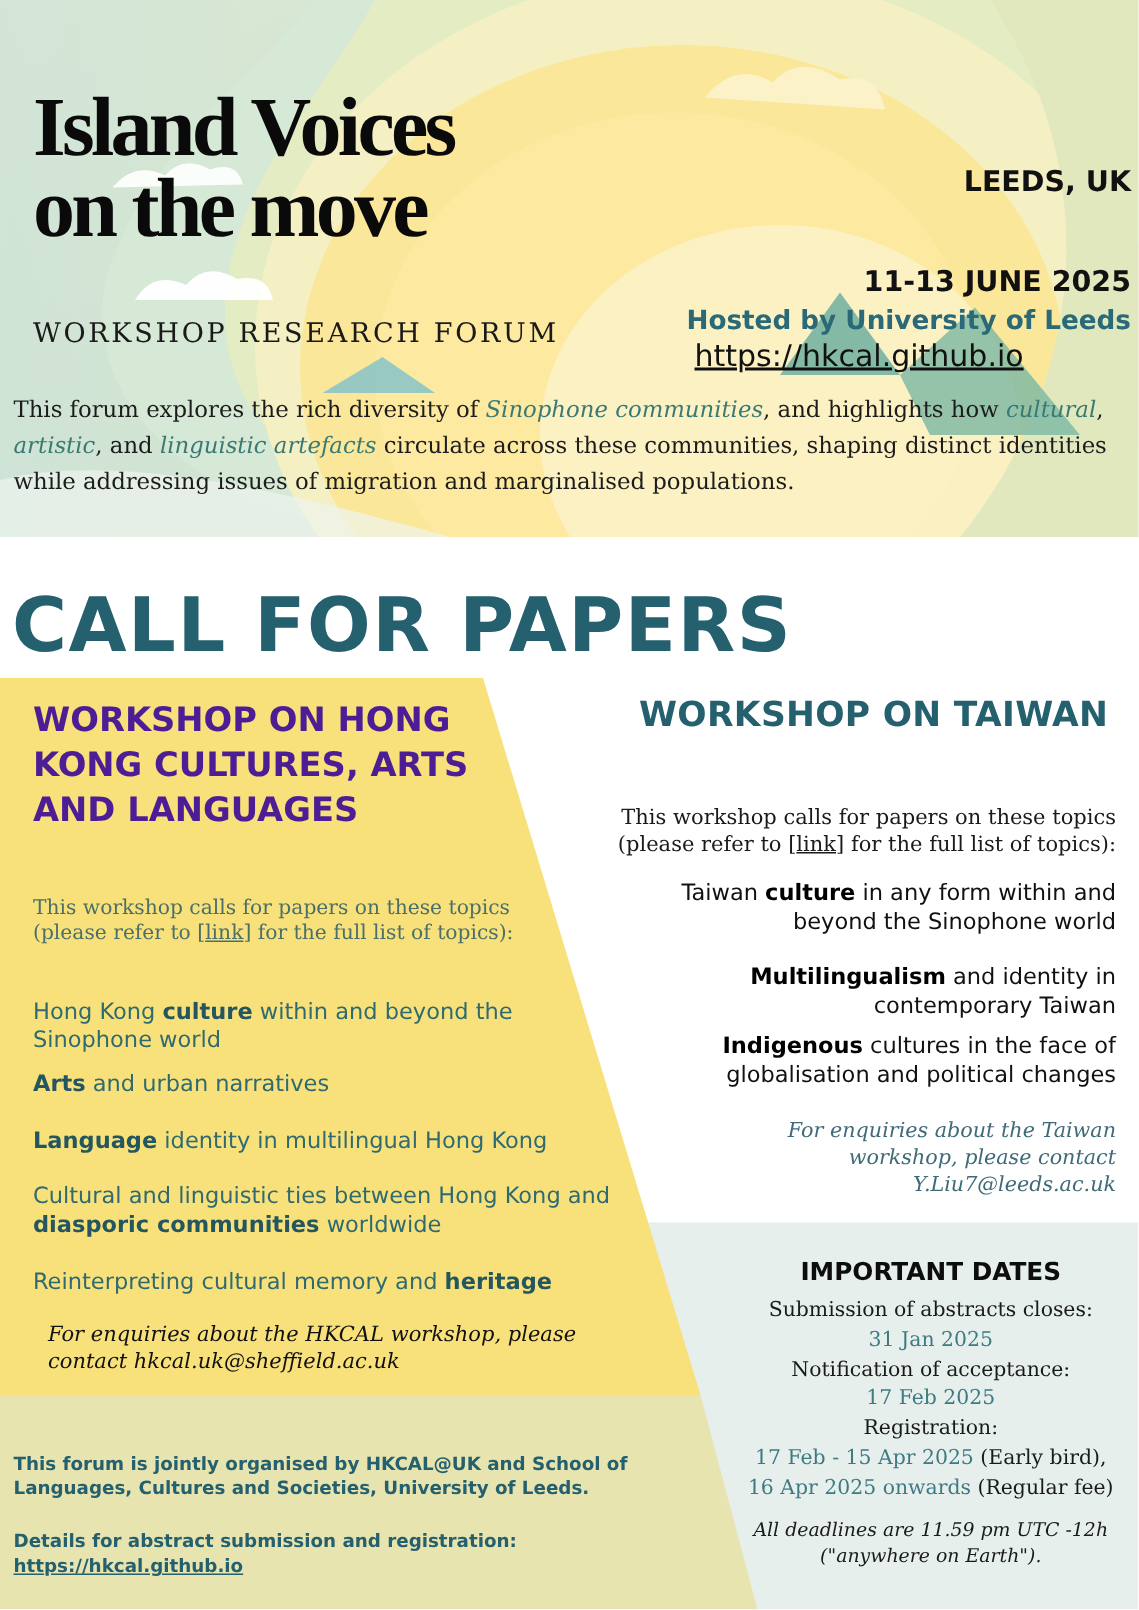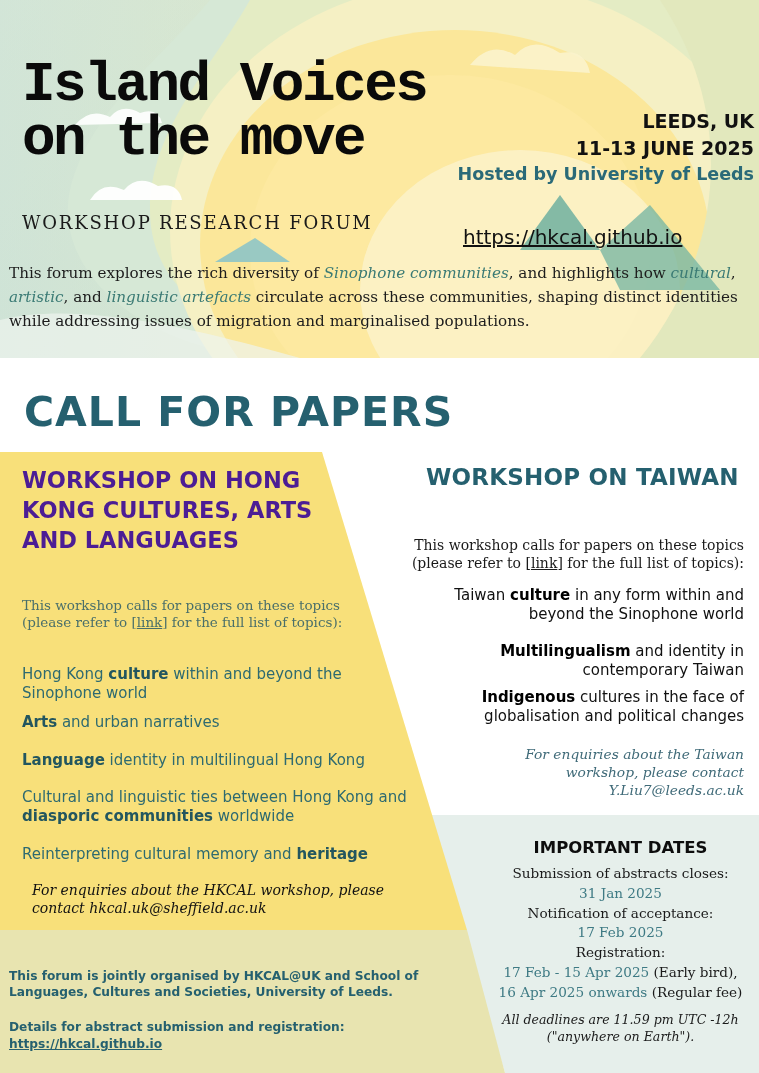--- a/index.html
+++ b/index.html
@@ -4,39 +4,39 @@
 <style>
   * { box-sizing: border-box; margin: 0; padding: 0; }
   html, body { width: 759px; height: 1073px; overflow: hidden; background: #ffffff; }
   body { position: relative; font-family: "Liberation Sans", sans-serif; color: #111; }
 
   
   .hero { position: absolute; left: 0; top: 0; width: 759px; height: 358px; overflow: hidden;
           background: linear-gradient(90deg, #d4e6d8 0%, #e6ecc6 55%, #e2e8bd 100%); }
   .hero svg.bg { position: absolute; left: 0; top: 0; }
 
-  .title { position: absolute; left: 22px; top: 58px; font-family: Liberation Mono, monospace;
+  .title { position: absolute; left: 22px; top: 58px; font-family: Liberation Serif, serif;
            font-weight: 700; font-size: 56px; line-height: 54px; letter-spacing: -2.5px; color: #0a0a0a; }
   .subtitle { position: absolute; left: 22px; top: 212px; font-family: "DejaVu Serif", serif;
               font-size: 18px; letter-spacing: 1.8px; color: #1a1a1a; }
 
   .event-info { position: absolute; left: 424px; top: 108px; width: 330px; text-align: right; }
   .event-city { font-family: "DejaVu Sans", sans-serif; font-weight: 700; font-size: 19px; color: #111; line-height: 26px; }
-  .event-dates { font-family: "DejaVu Sans", sans-serif; font-weight: 700; font-size: 19px; color: #111; line-height: 28px; }
+  .event-dates { font-family: "DejaVu Sans", sans-serif; font-weight: 700; font-size: 19px; color: #111; line-height: 28px; margin-top: 40px; }
   .event-host { font-family: "DejaVu Sans", sans-serif; font-weight: 700; font-size: 17.5px; color: #2a6a78; line-height: 24px; white-space: nowrap; }
   .hero-url { position: absolute; left: 463px; top: 225px; font-family: "DejaVu Sans", sans-serif; font-size: 20px;
               color: #111; text-decoration: underline; }
 
   .intro { position: absolute; left: 9px; top: 261px; width: 740px; font-family: "DejaVu Serif", serif;
            font-size: 15.2px; line-height: 24px; color: #1c1c1c; }
   .intro em { color: #3a7a74; font-style: italic; }
 
   
-  .cfp { position: absolute; left: 24px; top: 388px; font-family: "DejaVu Sans", sans-serif; font-weight: 700;
-         font-size: 41px; letter-spacing: 1px; color: #25606f; }
+  .cfp { position: absolute; left: 8px; top: 388px; font-family: "DejaVu Sans", sans-serif; font-weight: 700;
+         font-size: 50px; letter-spacing: 1px; color: #25606f; }
 
   .hk-panel { position: absolute; left: 0; top: 452px; width: 759px; height: 621px; }
   .hk-panel svg { position: absolute; left: 0; top: 0; }
 
   .hk-title { position: absolute; left: 22px; top: 465px; width: 320px; font-family: "DejaVu Sans", sans-serif;
               font-weight: 700; font-size: 22.5px; line-height: 30px; color: #4c1d95; }
   .hk-desc { position: absolute; left: 22px; top: 597px; width: 340px; font-family: "DejaVu Serif", serif;
              font-size: 13.5px; line-height: 17px; color: #4a6f6a; }
   .link { text-decoration: underline; }
   .hk-topic { position: absolute; left: 22px; font-family: "DejaVu Sans", sans-serif; font-size: 15px;

